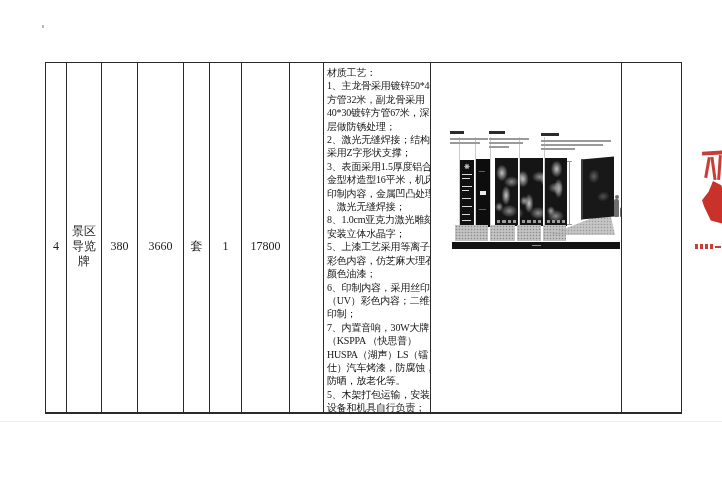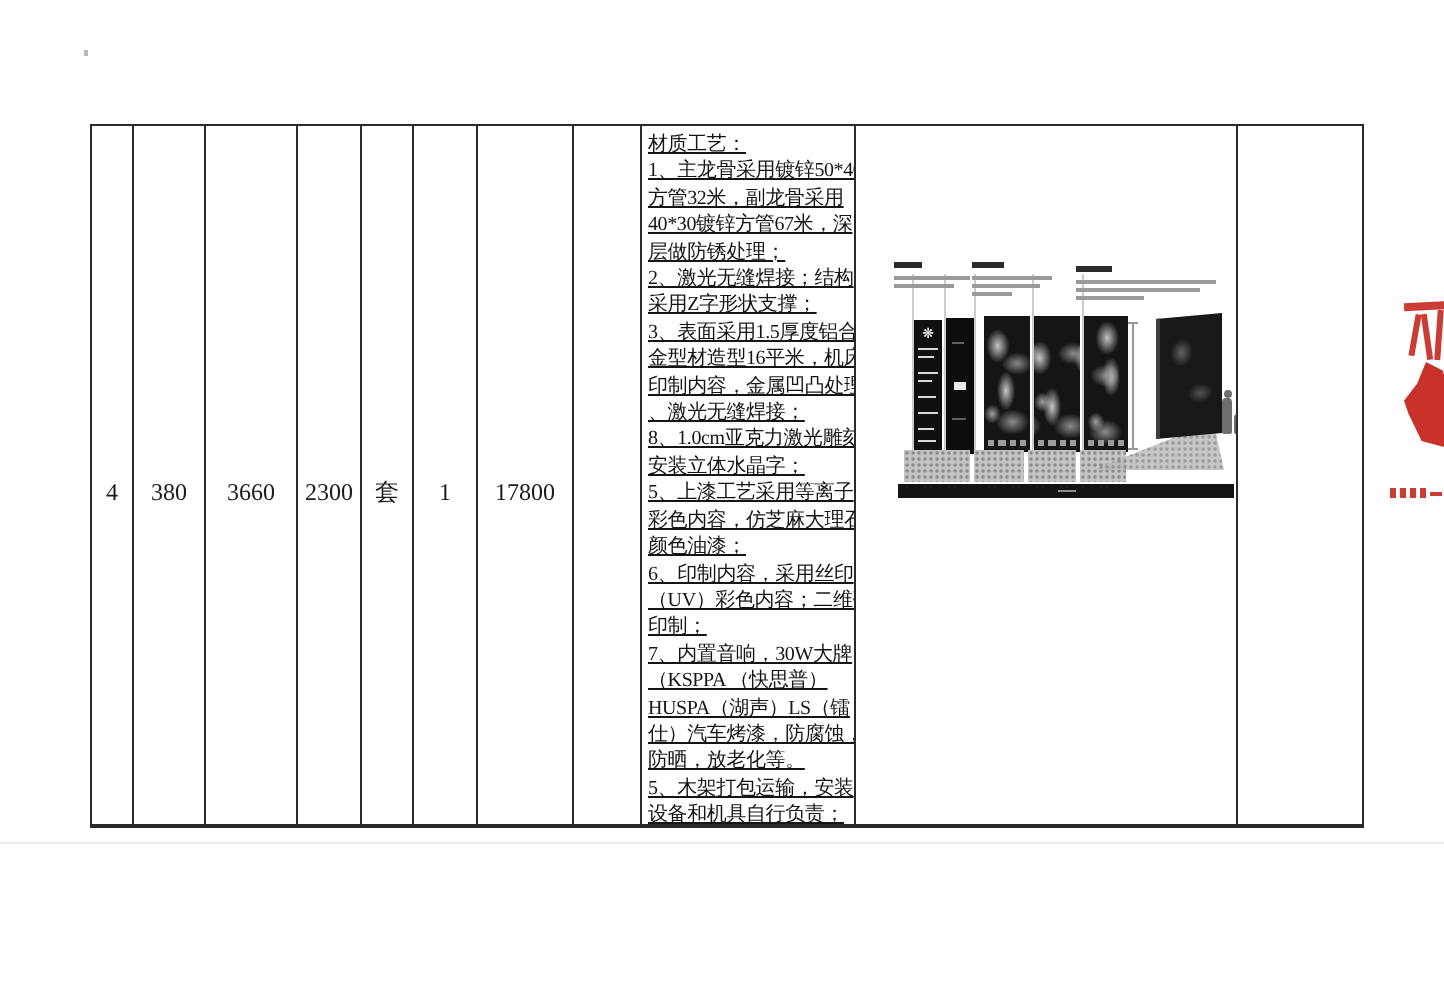--- a/index.html
+++ b/index.html
@@ -21,21 +21,21 @@
   }
   .cell:last-child{border-right:none;}
   .c-center{
     display:flex;align-items:center;justify-content:center;
     font-size:12px;padding-top:18px;text-align:center;
   }
   .c-name span{display:block;width:26px;line-height:15px;word-break:break-all;}
   .c-spec{padding:3px 3px 0 3px;}
   .spec-line{
     font-size:10px;line-height:13.4px;white-space:nowrap;
-    letter-spacing:-0.2px;color:#151515;text-decoration:underline;
+    letter-spacing:-0.2px;color:#151515;
   }
   
   .img-area{position:absolute;left:0;top:0;width:100%;height:100%;}
   .abs{position:absolute;}
   .leader{width:1px;background:#cccccc;}
   .hbar{height:3px;background:#2b2b2b;}
   .dbar{height:2px;background:#9a9a9a;}
   .panel-dark{background:#101010;}
   .marble{
     background-color:#151515;
@@ -93,32 +93,32 @@
 <body>
 
 <div class="speck"></div>
 
 <div class="tbl">
 
   <div class="cell c-center" style="width:21px">
     <span>4</span>
   </div>
 
+  <div class="cell c-center c-name" style="width:35px">
+    <span>景区导览牌</span>
+  </div>
 
   <div class="cell c-center" style="width:36px">
     <span>380</span>
   </div>
 
   <div class="cell c-center" style="width:46px">
     <span>3660</span>
   </div>
 
-  <div class="cell c-center" style="width:32px">
-    <span>2300</span>
-  </div>
 
   <div class="cell c-center" style="width:26px">
     <span>套</span>
   </div>
 
   <div class="cell c-center" style="width:32px">
     <span>1</span>
   </div>
 
   <div class="cell c-center" style="width:48px">

